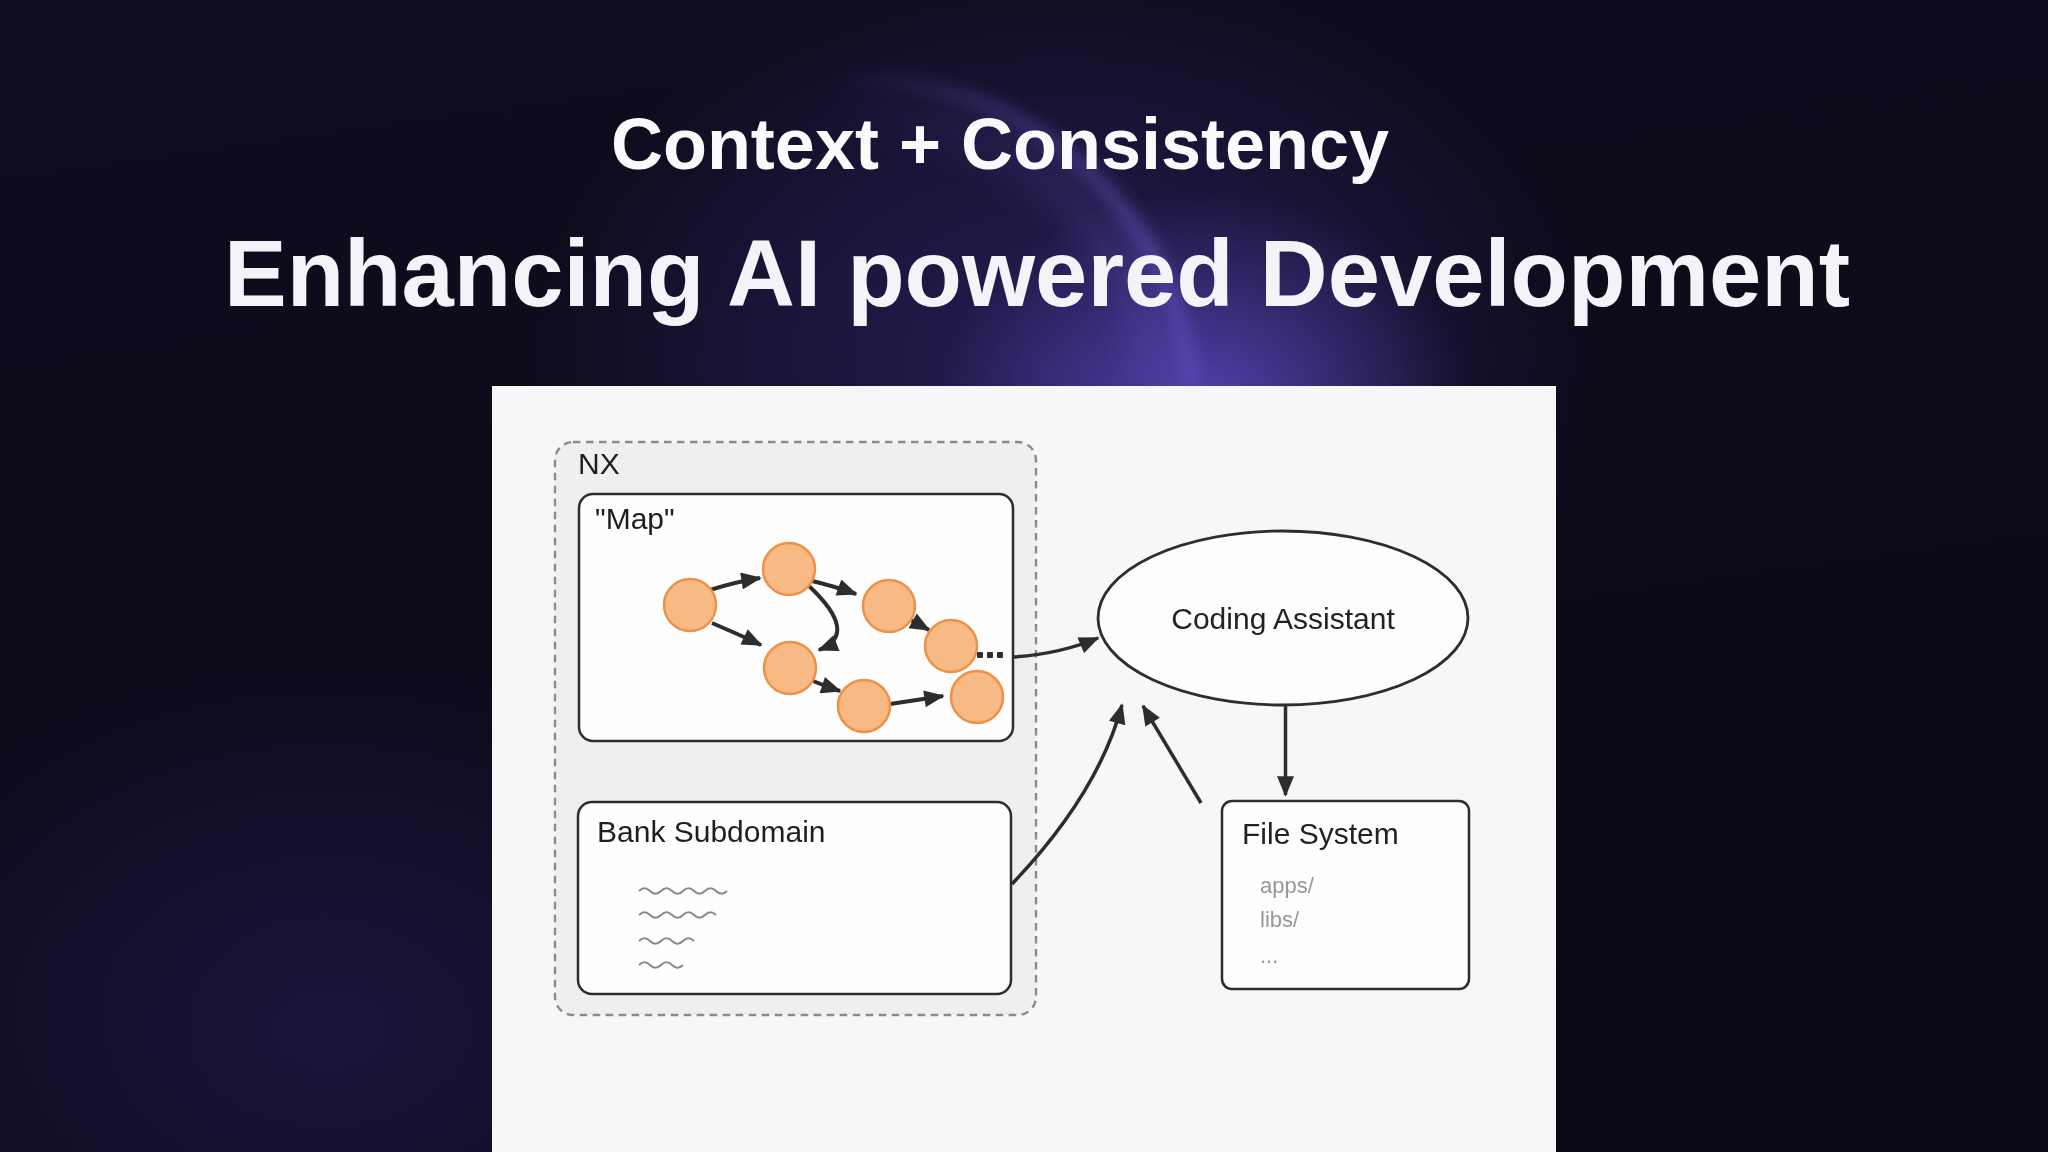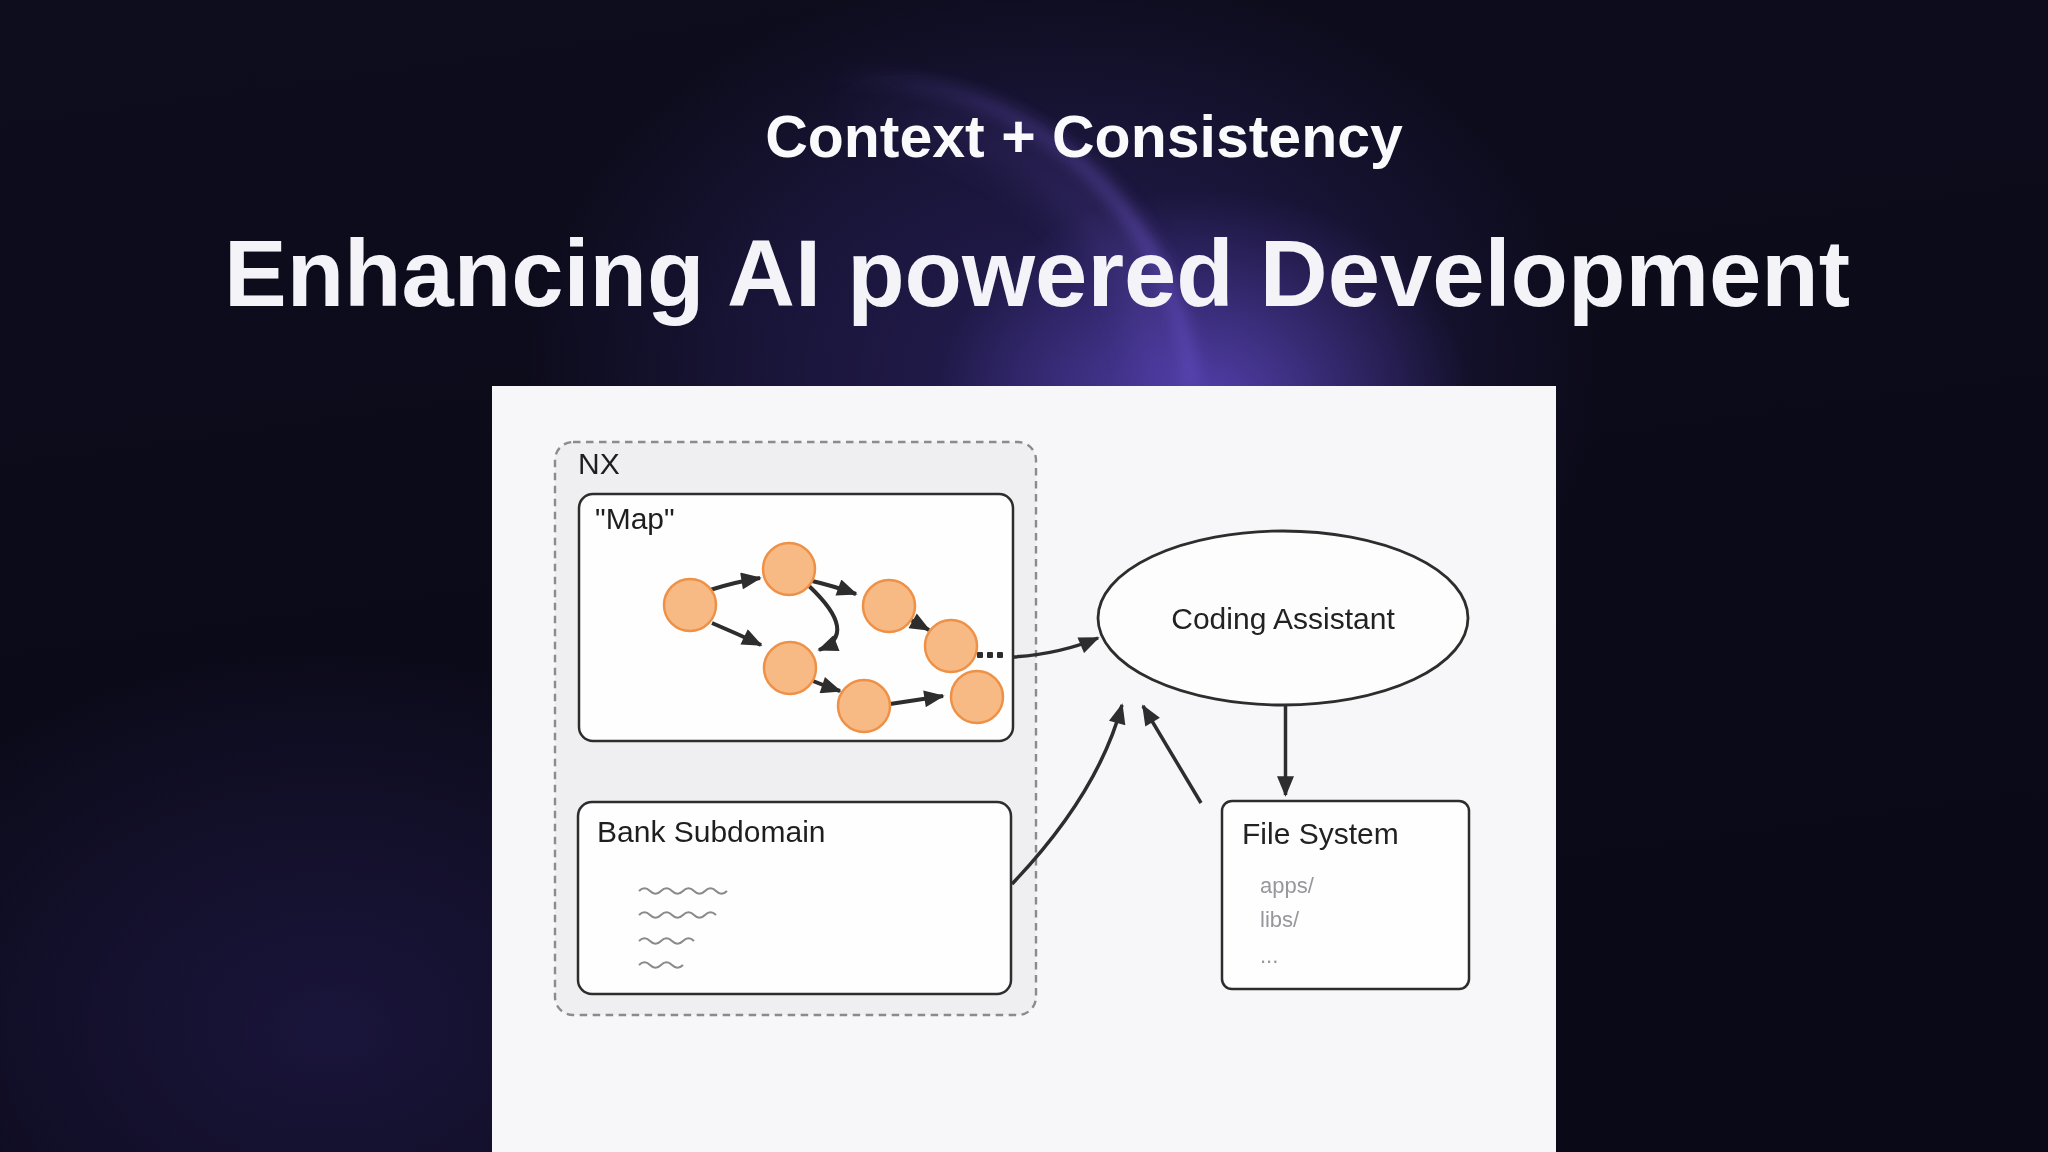--- a/index.html
+++ b/index.html
@@ -4,22 +4,22 @@
 <style>
   html,body{margin:0;padding:0;}
   body{
     width:2048px;height:1152px;overflow:hidden;position:relative;
     font-family:"Liberation Sans", sans-serif;
     background-color:#0c0b18;
   }
   #bg{position:absolute;left:0;top:0;z-index:0;}
   .title,.subtitle,.panel{z-index:1;}
   .title{
-    position:absolute; top:108px; left:1084px; transform:translateX(-50%);
-    white-space:nowrap; color:#fafafd; font-size:59px; font-weight:bold;
+    position:absolute; top:108px; left:1000px; transform:translateX(-50%);
+    white-space:nowrap; color:#fafafd; font-size:72px; font-weight:bold;
     letter-spacing:0px; line-height:1;text-align:center;
   }
   .subtitle{
     position:absolute; top:227px; left:1037px; transform:translateX(-50%);
     white-space:nowrap; color:#f3f3f8; font-size:94px; font-weight:bold;
     letter-spacing:0px; line-height:1;
   }
   .panel{
     position:absolute; left:492px; top:386px; width:1064px; height:840px;
     background:#f7f7f9;

